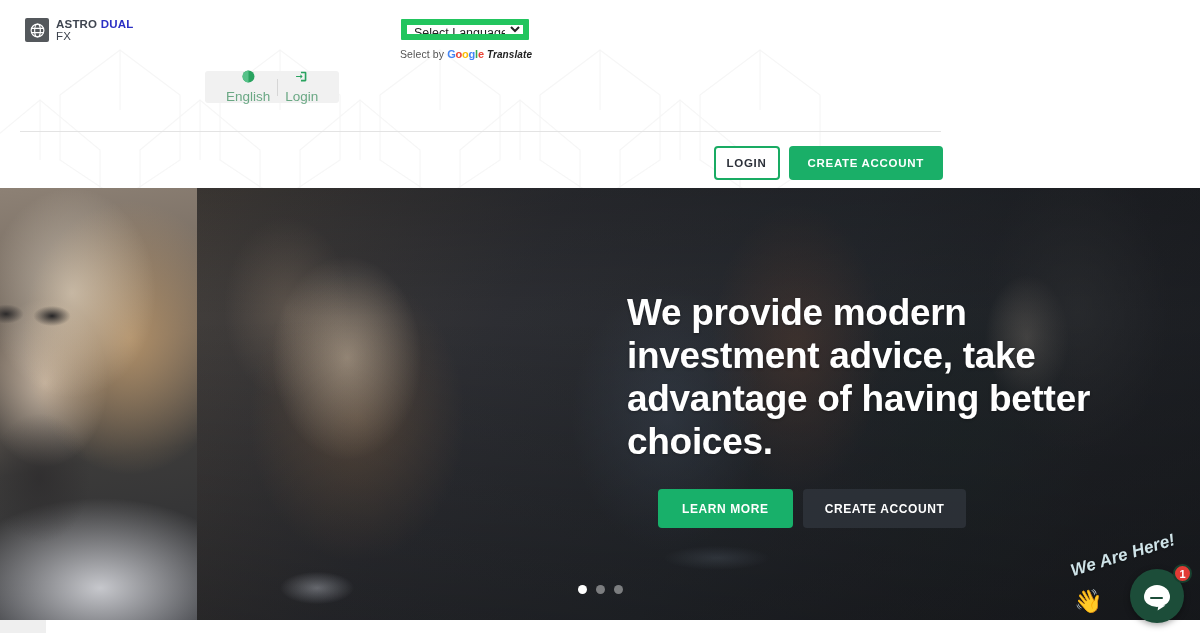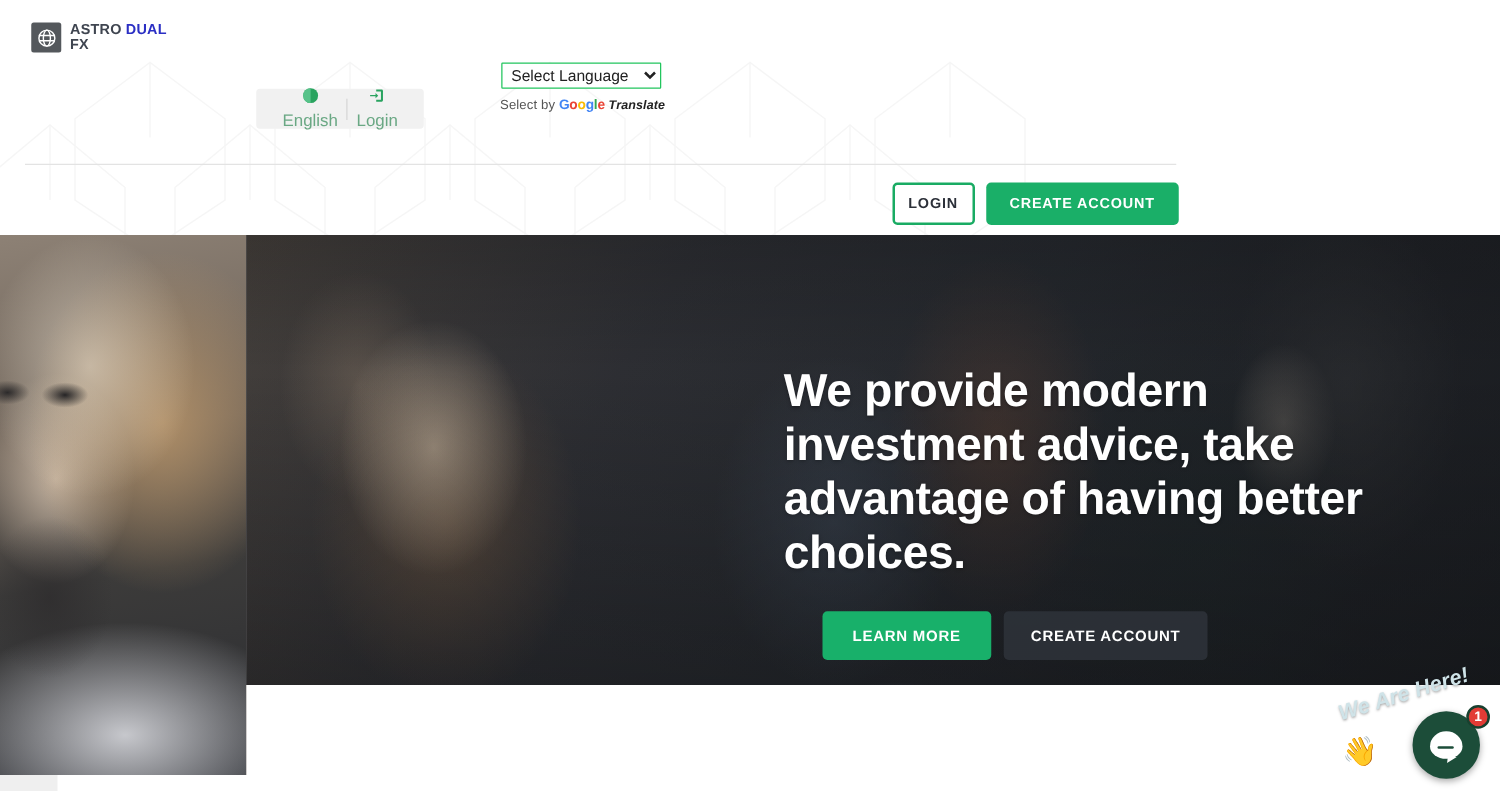--- a/index.html
+++ b/index.html
@@ -24,29 +24,28 @@
   .logo { position: absolute; left: 25px; top: 18px; display: flex; align-items: center; gap: 7px; }
   .logo-mark {
     width: 24px; height: 24px; background: #54585c; border-radius: 2px;
     display: flex; align-items: center; justify-content: center;
   }
   .logo-mark svg { display: block; }
   .logo-text { line-height: 11.5px; padding-top: 1px; }
   .logo-row1 { font-size: 11.5px; font-weight: bold; letter-spacing: .2px; }
   .logo-astro { color: #3f4550; }
   .logo-dual { color: #2b2fc4; }
-  .logo-row2 { font-size: 11.5px; font-weight: bold; color: #3f4550; letter-spacing: .2px; }
+  .logo-row2 { font-size: 11.5px; font-weight: normal; color: #3f4550; letter-spacing: .2px; }
 
   
   .gt-wrap { position: absolute; left: 400px; top: 19px; width: 130px; text-align: center; }
   .gt-select {
     width: 128px; height: 21px; font-size: 12.5px; font-family: "Liberation Sans", sans-serif;
-    color: #222; background: #fff; border: 1px solid #22c55e; border-radius: 1px;
+    color: #222; background: #fff; border: 6px solid #22c55e; border-radius: 1px;
     padding: 0 2px 0 3px;
-    margin-top: 31px;
   }
   .gt-powered {
     margin-top: 7px; font-size: 10.5px; color: #545454; white-space: nowrap;
     letter-spacing: .1px;
   }
   .g-logo { font-size: 11px; font-weight: bold; letter-spacing: -.2px; }
   .g-b { color: #4285F4; } .g-r { color: #EA4335; } .g-y { color: #FBBC05; } .g-g { color: #34A853; }
   .gt-translate { color: #222; font-weight: bold; font-size: 10px; font-style: italic; }
 
   
@@ -86,21 +85,21 @@
 
   
   .hero {
     position: absolute; top: 188px; left: 0; width: 1200px; height: 432px; overflow: hidden;
   }
   .hero-left {
     position: absolute; left: 0; top: 0; width: 197px; height: 432px; overflow: hidden;
     background: #6f655c;
   }
   .hero-main {
-    position: absolute; left: 197px; top: 0; width: 1003px; height: 360px; overflow: hidden;
+    position: absolute; left: 197px; top: 0; width: 1003px; height: 432px; overflow: hidden;
     background: #3a3b40;
   }
 
   
   .ph-left {
     position: absolute; inset: 0;
     background:
       radial-gradient(ellipse 120px 150px at 72px 105px, rgba(255,244,225,.50), rgba(120,95,70,0) 70%),
       radial-gradient(ellipse 150px 190px at 130px 150px, rgba(186,150,106,.85), rgba(120,92,62,0) 72%),
       radial-gradient(ellipse 90px 120px at 45px 195px, rgba(232,212,190,.72), rgba(150,120,95,0) 70%),

